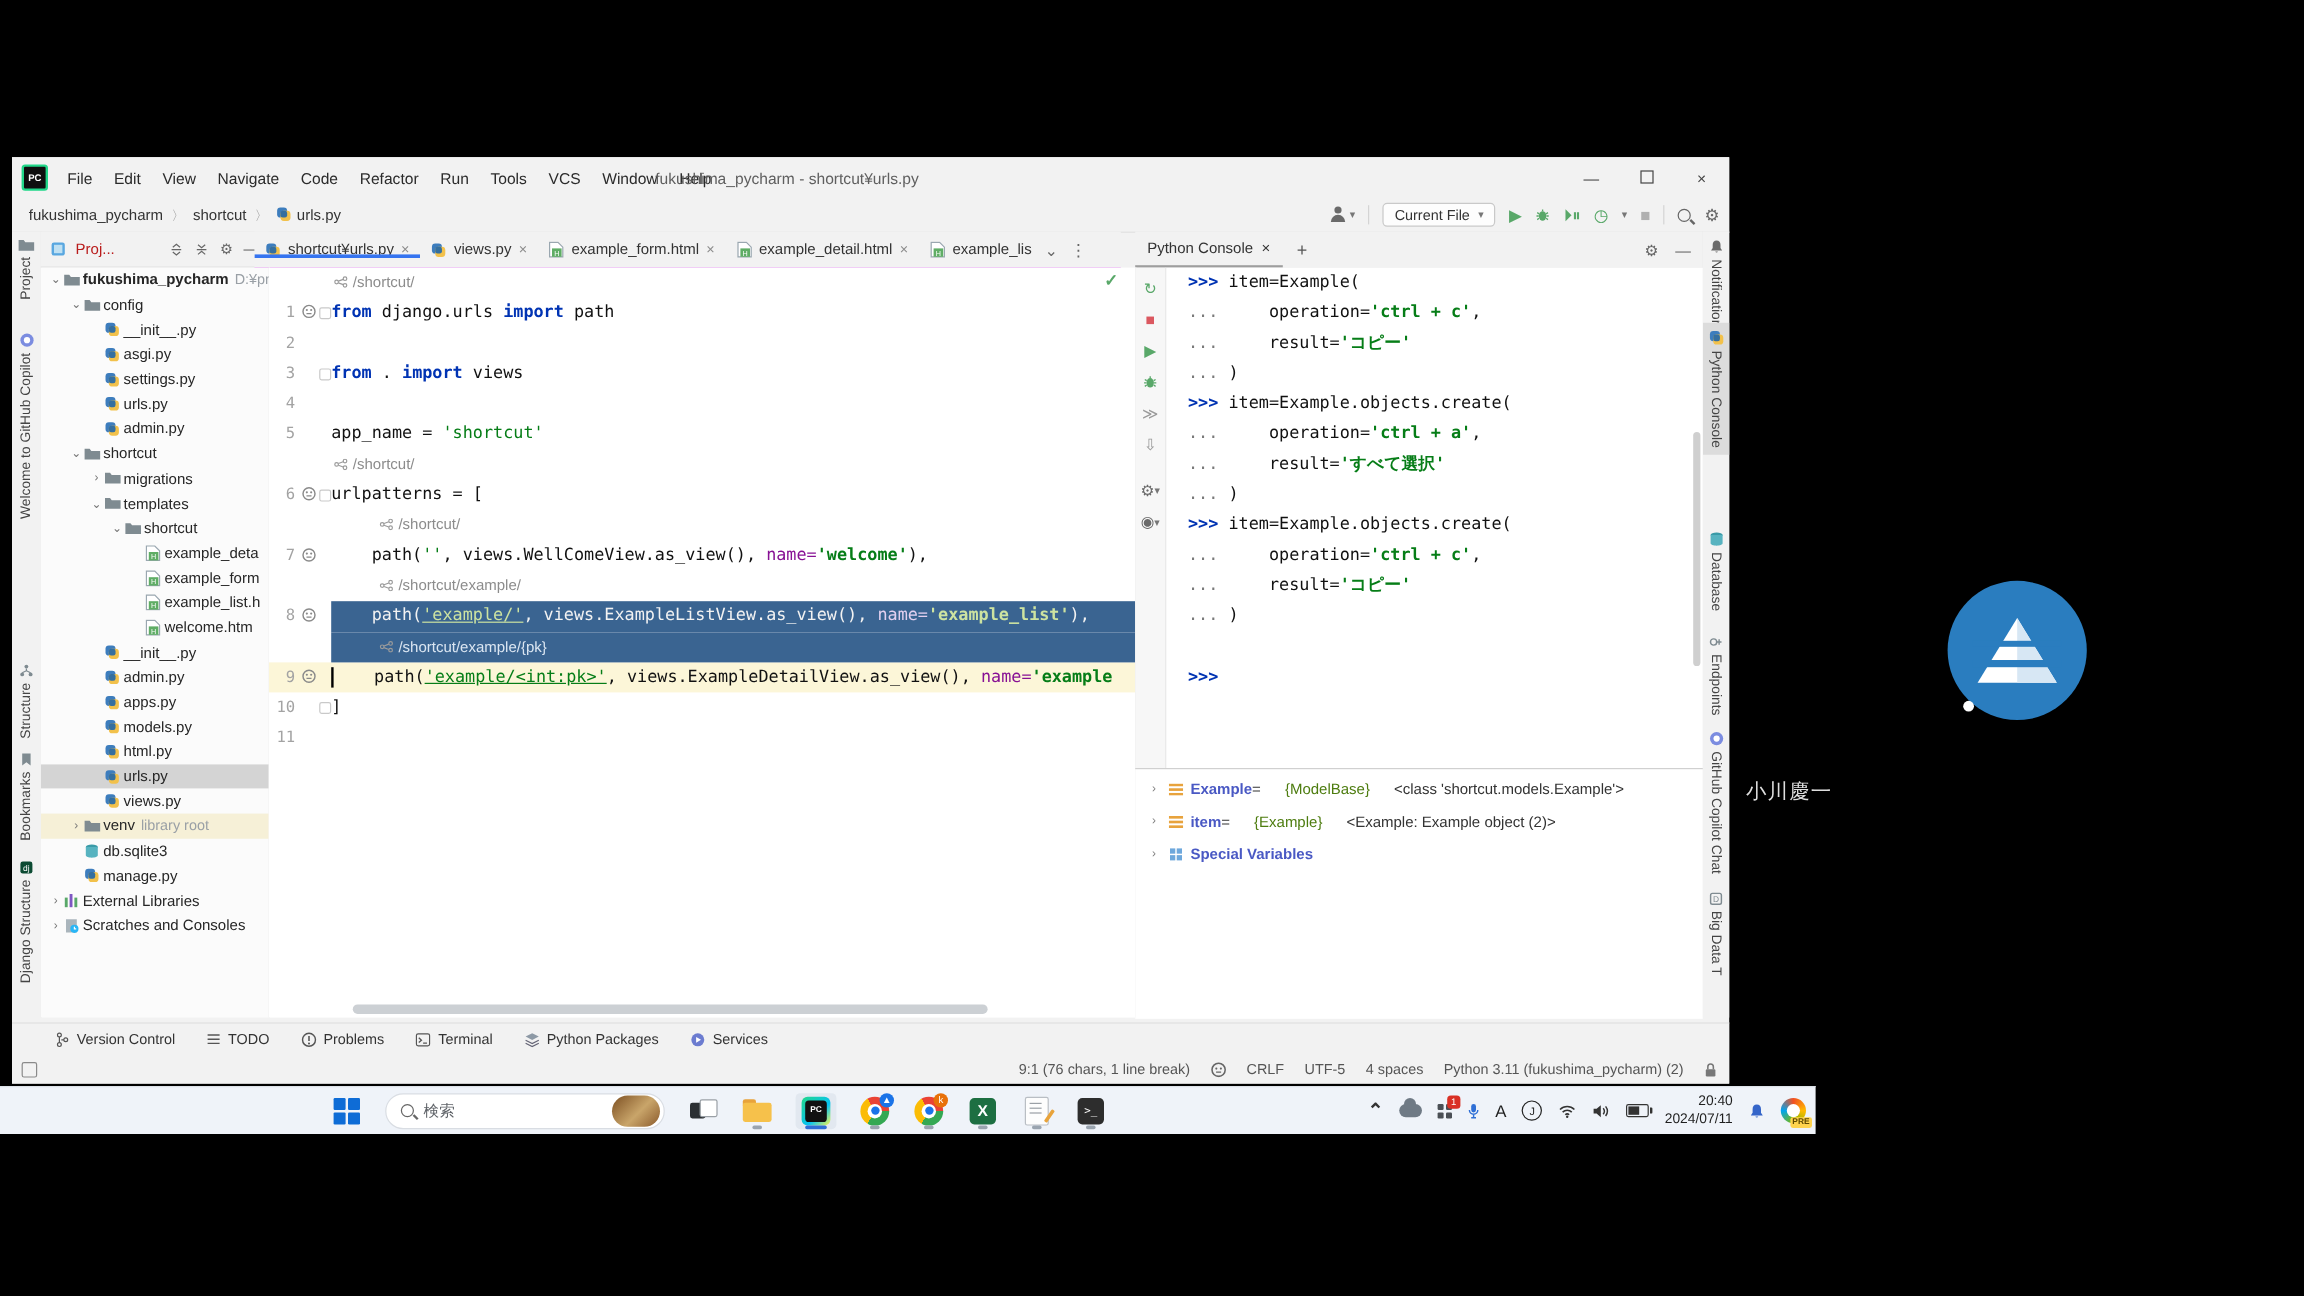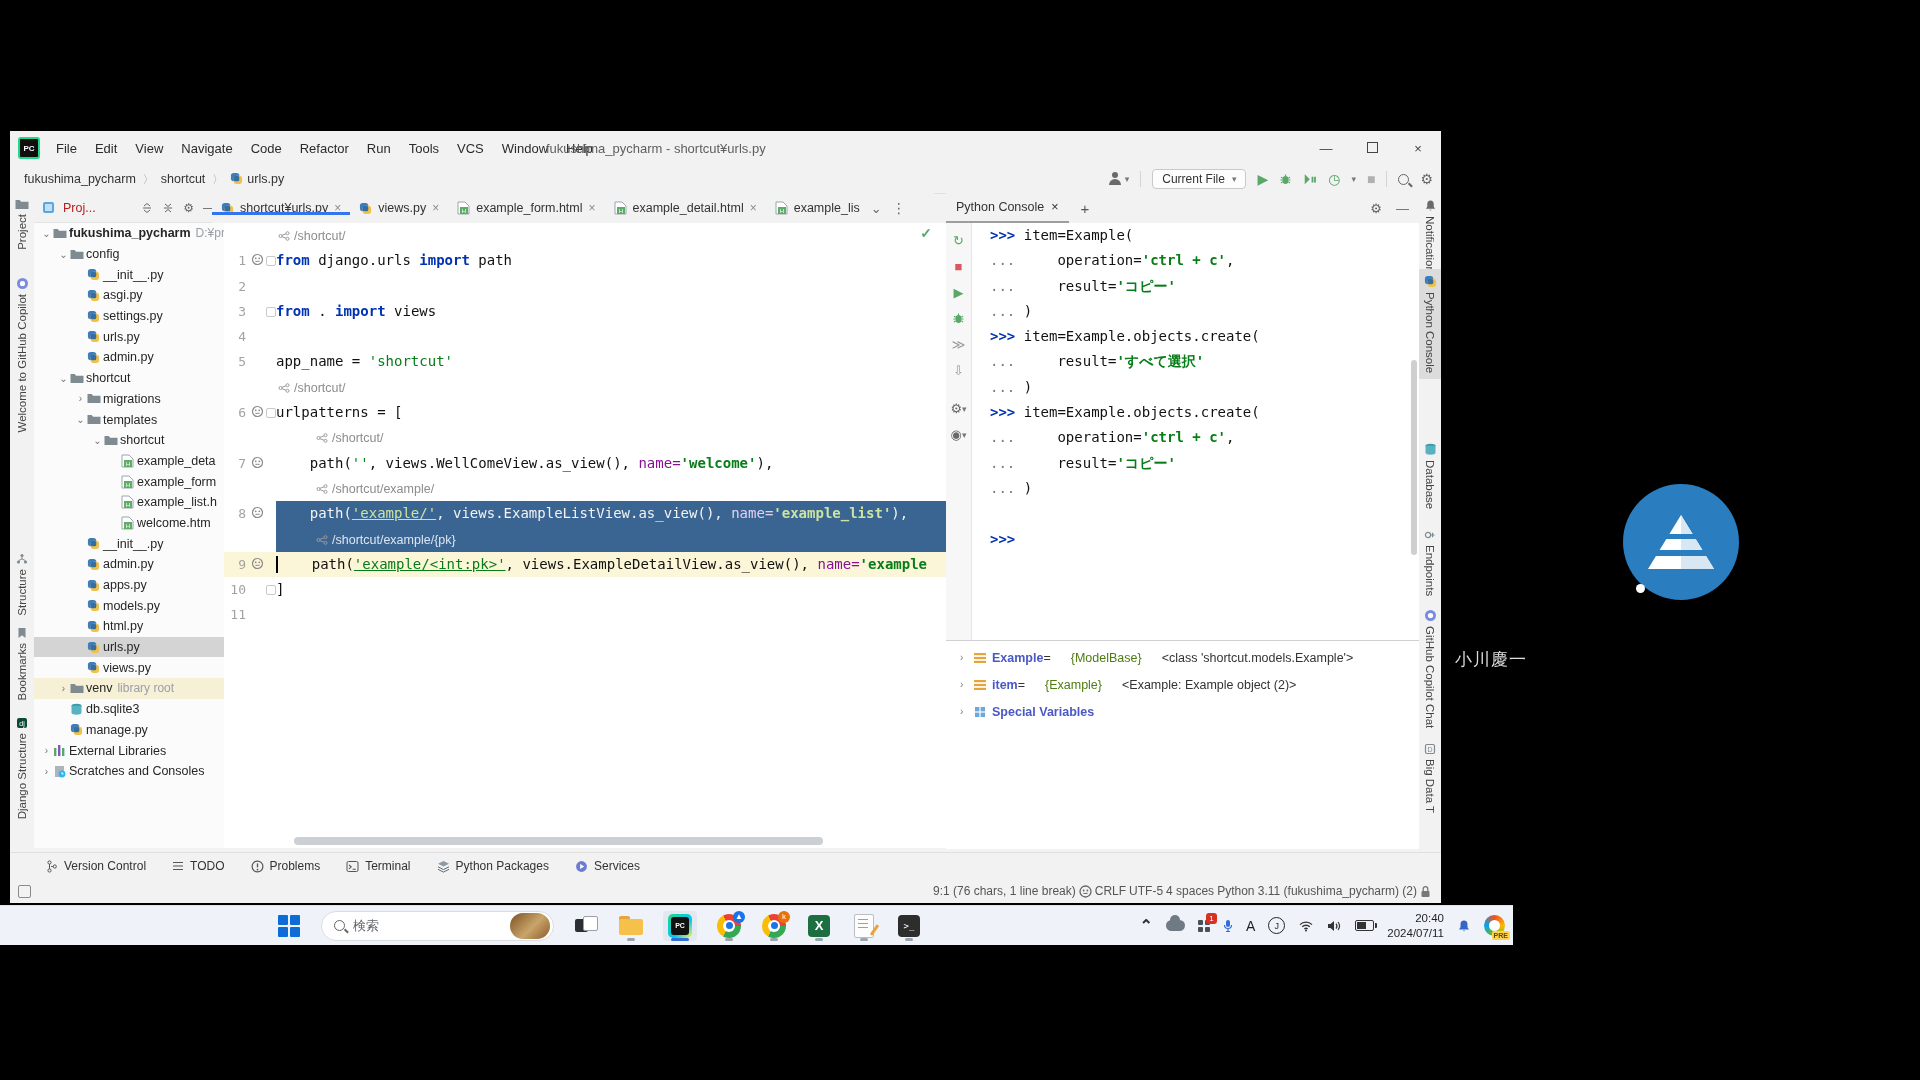--- a/index.html
+++ b/index.html
@@ -90,21 +90,21 @@
   .vrow{height:21px;display:flex;align-items:center;padding-left:14px;font-size:12.5px;color:#333;white-space:nowrap;}
   .vrow .chev{width:14px;color:#7f7f7f;font-size:10px;}
   .vrow .vic{width:18px;display:flex;align-items:center;}
   .vname{color:#4a59c4;font-weight:bold;} .vtype{color:#4d7c0f;margin:0 20px;}
   
   #toolwin{position:absolute;left:0;top:721px;width:100%;height:27px;background:#f2f2f2;border-top:1px solid #e0e0e0;display:flex;align-items:center;gap:26px;padding-left:36px;box-sizing:border-box;}
   .twitem{display:flex;align-items:center;gap:6px;font-size:12px;color:#333;}
   #statusbar{position:absolute;left:0;top:748px;width:100%;height:24px;background:#f2f2f2;display:flex;align-items:center;font-size:12px;color:#555;}
   #statusL{display:flex;align-items:center;padding-left:8px;}
   .sq-ic{width:11px;height:11px;border:1.4px solid #8a8a8a;border-radius:2px;}
-  #statusR{position:absolute;right:10px;display:flex;align-items:center;gap:3px;}
+  #statusR{position:absolute;right:10px;display:flex;align-items:center;gap:17px;}
   
   #taskbar{position:absolute;left:0;top:905px;width:1513px;height:39px;background:#eff3f9;border-top:1px solid #dde2e8;}
   #tbcenter{position:absolute;left:276px;top:0;height:39px;display:flex;align-items:center;gap:19px;}
   .tbi{position:relative;width:26px;height:30px;display:flex;align-items:center;justify-content:center;}
   .tbi.running::after{content:"";position:absolute;bottom:0;left:9px;width:8px;height:3px;border-radius:2px;background:#9aa4af;}
   .tbi.pcactive{background:#e2e8f0;border-radius:4px;width:34px;}
   .tbi.pcactive::after{content:"";position:absolute;bottom:0;left:8px;width:18px;height:3px;border-radius:2px;background:#2f6fd6;}
   #winstart{display:grid;grid-template-columns:10px 10px;grid-template-rows:10px 10px;gap:2px;}
   #winstart span{background:#0e6cd6;border-radius:1px;}
   #searchpill{width:233px;height:30px;background:#fff;border:1px solid #d9dde3;border-radius:16px;display:flex;align-items:center;gap:8px;padding:0 3px 0 12px;box-sizing:border-box;}
@@ -797,20 +797,21 @@
     <span class="cs-ic" style="color:#6a6a6a;">◉<span class="dd">▾</span></span>
   </div>
 
   <div id="console">
     <div id="crows">
         <div class="crow"><span class="cprompt1">&gt;&gt;&gt; </span><span class="tk-p">item=Example(</span></div>
         <div class="crow"><span class="cprompt2">... </span><span class="tk-p">    operation=</span><span class="tk-sb">'ctrl + c'</span><span class="tk-p">,</span></div>
         <div class="crow"><span class="cprompt2">... </span><span class="tk-p">    result=</span><span class="tk-sb">'コピー'</span></div>
         <div class="crow"><span class="cprompt2">... </span><span class="tk-p">)</span></div>
         <div class="crow"><span class="cprompt1">&gt;&gt;&gt; </span><span class="tk-p">item=Example.objects.create(</span></div>
+        <div class="crow"><span class="cprompt2">... </span><span class="tk-p">    operation=</span><span class="tk-sb">'ctrl + a'</span><span class="tk-p">,</span></div>
         <div class="crow"><span class="cprompt2">... </span><span class="tk-p">    result=</span><span class="tk-sb">'すべて選択'</span></div>
         <div class="crow"><span class="cprompt2">... </span><span class="tk-p">)</span></div>
         <div class="crow"><span class="cprompt1">&gt;&gt;&gt; </span><span class="tk-p">item=Example.objects.create(</span></div>
         <div class="crow"><span class="cprompt2">... </span><span class="tk-p">    operation=</span><span class="tk-sb">'ctrl + c'</span><span class="tk-p">,</span></div>
         <div class="crow"><span class="cprompt2">... </span><span class="tk-p">    result=</span><span class="tk-sb">'コピー'</span></div>
         <div class="crow"><span class="cprompt2">... </span><span class="tk-p">)</span></div>
         <div class="crow"></div>
         <div class="crow"><span class="cprompt1">&gt;&gt;&gt;</span></div>
       </div>
     <div id="cscroll"></div>

